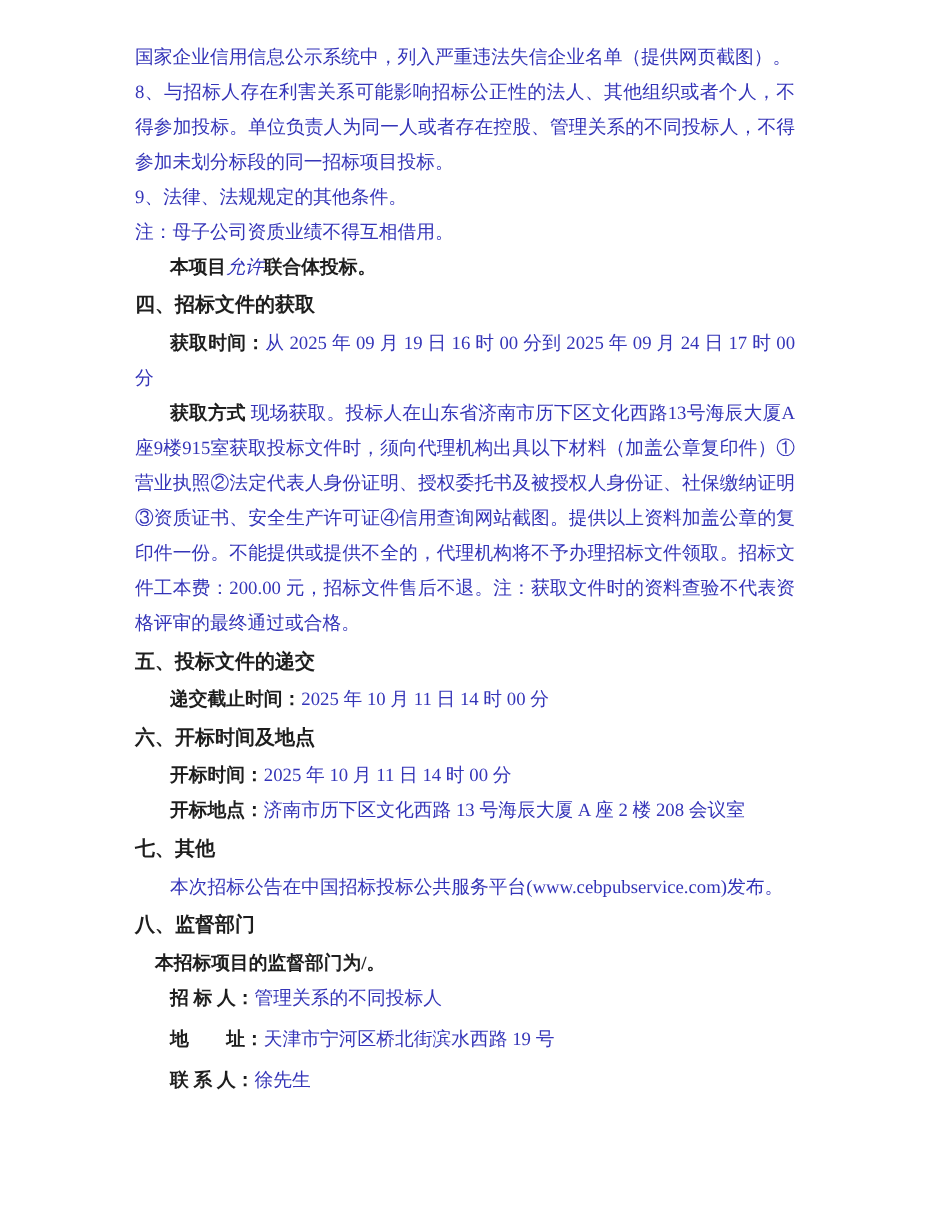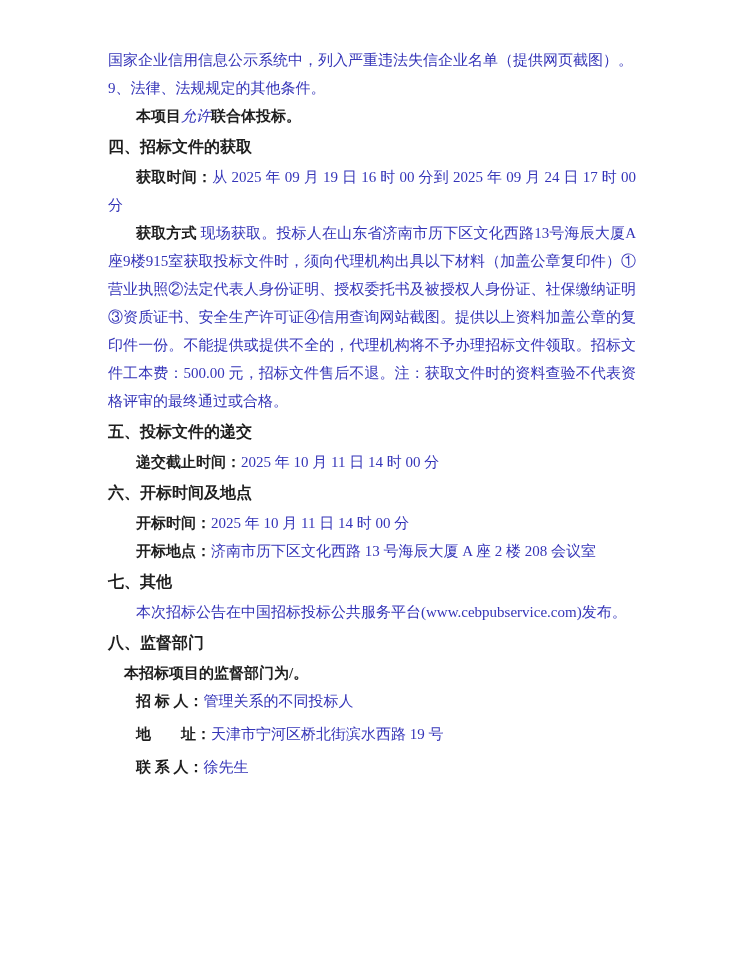--- a/index.html
+++ b/index.html
@@ -7,21 +7,21 @@
     padding: 0;
     background: #ffffff;
   }
   .page {
     position: relative;
     width: 742px;
     height: 972px;
     margin: 0 auto;
     background: #ffffff;
     box-sizing: border-box;
-    padding: 46px 106px 0 108px;
+    padding: 32px 106px 0 108px;
     overflow: hidden;
     font-family: "Liberation Serif", "DejaVu Serif", serif;
     font-size: 15px;
     color: var(--ink, #1e1e1e);
   }
   .doc p.para {
     margin: 0;
     line-height: 28px;
     text-align: justify;
   }
@@ -45,25 +45,27 @@
   .run-bold  { color: var(--ink, #1e1e1e); font-weight: bold; }
   .run-blue  { color: var(--blue, #3434b8); }
   .run-blue-italic { color: var(--blue, #3434b8); font-style: italic; }
 </style>
 </head>
 <body>
 
 <div class="page" style="background: rgb(255, 255, 255);">
   <div class="doc" id="doc">
       <p class="para indent-none"><span class="run run-blue">国家企业信用信息公示系统中，列入严重违法失信企业名单（提供网页截图）。</span></p>
+      <p class="para indent-none"><span class="run run-blue">8、与招标人存在利害关系可能影响招标公正性的法人、其他组织或者个人，不得参加投标。单位负责人为同一人或者存在控股、管理关系的不同投标人，不得参加未划分标段的同一招标项目投标。</span></p>
       <p class="para indent-none"><span class="run run-blue">9、法律、法规规定的其他条件。</span></p>
+      <p class="para indent-none"><span class="run run-blue">注：母子公司资质业绩不得互相借用。</span></p>
       <p class="para indent-first"><span class="run run-black">本项目</span><span class="run run-blue-italic">允许</span><span class="run run-black">联合体投标。</span></p>
       <h2 class="heading indent-none"><span class="run run-bold">四、招标文件的获取</span></h2>
       <p class="para indent-first"><span class="run run-bold">获取时间：</span><span class="run run-blue">从 2025 年 09 月 19 日 16 时 00 分到 2025 年 09 月 24 日 17 时 00 分</span></p>
-      <p class="para indent-first"><span class="run run-bold">获取方式 </span><span class="run run-blue">现场获取。投标人在山东省济南市历下区文化西路13号海辰大厦A座9楼915室获取投标文件时，须向代理机构出具以下材料（加盖公章复印件）①营业执照②法定代表人身份证明、授权委托书及被授权人身份证、社保缴纳证明③资质证书、安全生产许可证④信用查询网站截图。提供以上资料加盖公章的复印件一份。不能提供或提供不全的，代理机构将不予办理招标文件领取。招标文件工本费：500.00 元，招标文件售后不退。注：获取文件时的资料查验不代表资格评审的最终通过或合格。</span></p>
+      <p class="para indent-first"><span class="run run-bold">获取方式 </span><span class="run run-blue">现场获取。投标人在山东省济南市历下区文化西路13号海辰大厦A座9楼915室获取投标文件时，须向代理机构出具以下材料（加盖公章复印件）①营业执照②法定代表人身份证明、授权委托书及被授权人身份证、社保缴纳证明③资质证书、安全生产许可证④信用查询网站截图。提供以上资料加盖公章的复印件一份。不能提供或提供不全的，代理机构将不予办理招标文件领取。招标文件工本费：200.00 元，招标文件售后不退。注：获取文件时的资料查验不代表资格评审的最终通过或合格。</span></p>
       <h2 class="heading indent-none"><span class="run run-bold">五、投标文件的递交</span></h2>
       <p class="para indent-first"><span class="run run-bold">递交截止时间：</span><span class="run run-blue">2025 年 10 月 11 日 14 时 00 分</span></p>
       <h2 class="heading indent-none"><span class="run run-bold">六、开标时间及地点</span></h2>
       <p class="para indent-first"><span class="run run-bold">开标时间：</span><span class="run run-blue">2025 年 10 月 11 日 14 时 00 分</span></p>
       <p class="para indent-first"><span class="run run-bold">开标地点：</span><span class="run run-blue">济南市历下区文化西路 13 号海辰大厦 A 座 2 楼 208 会议室</span></p>
       <h2 class="heading indent-none"><span class="run run-bold">七、其他</span></h2>
       <p class="para indent-first"><span class="run run-blue">本次招标公告在中国招标投标公共服务平台(www.cebpubservice.com)发布。</span></p>
       <h2 class="heading indent-none"><span class="run run-bold">八、监督部门</span></h2>
       <p class="para indent-small"><span class="run run-black">本招标项目的监督部门为/。</span></p>
       <p class="para contact indent-first"><span class="run run-black">招 标 人：</span><span class="run run-blue">管理关系的不同投标人</span></p>

